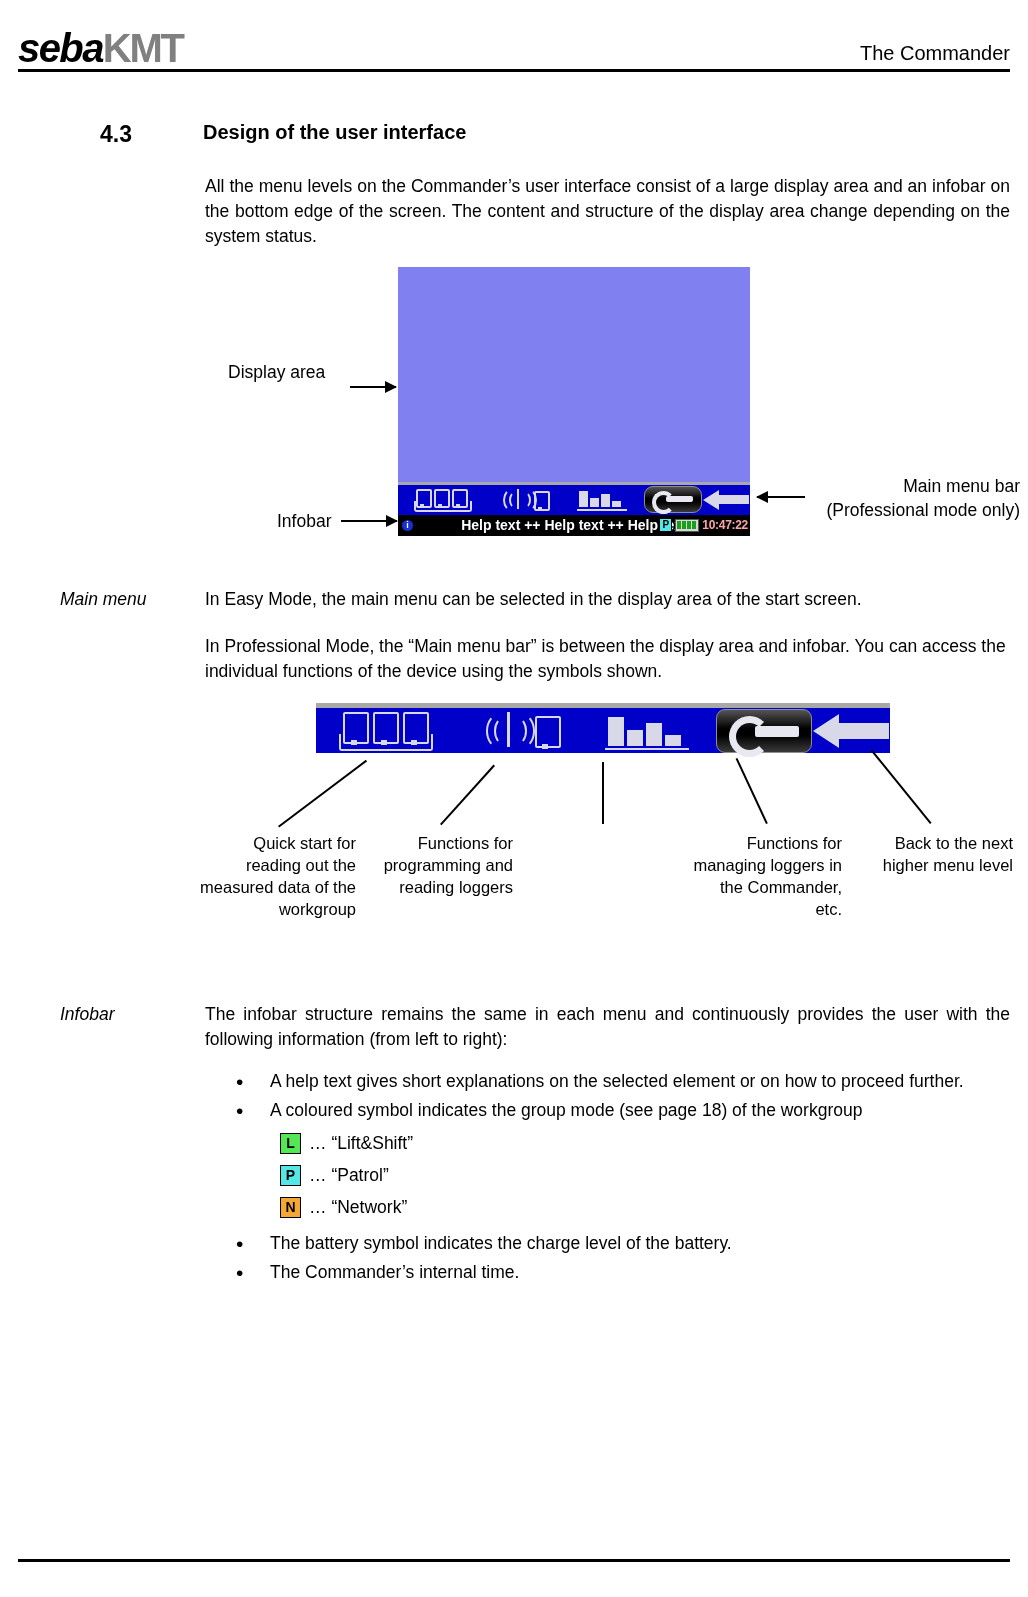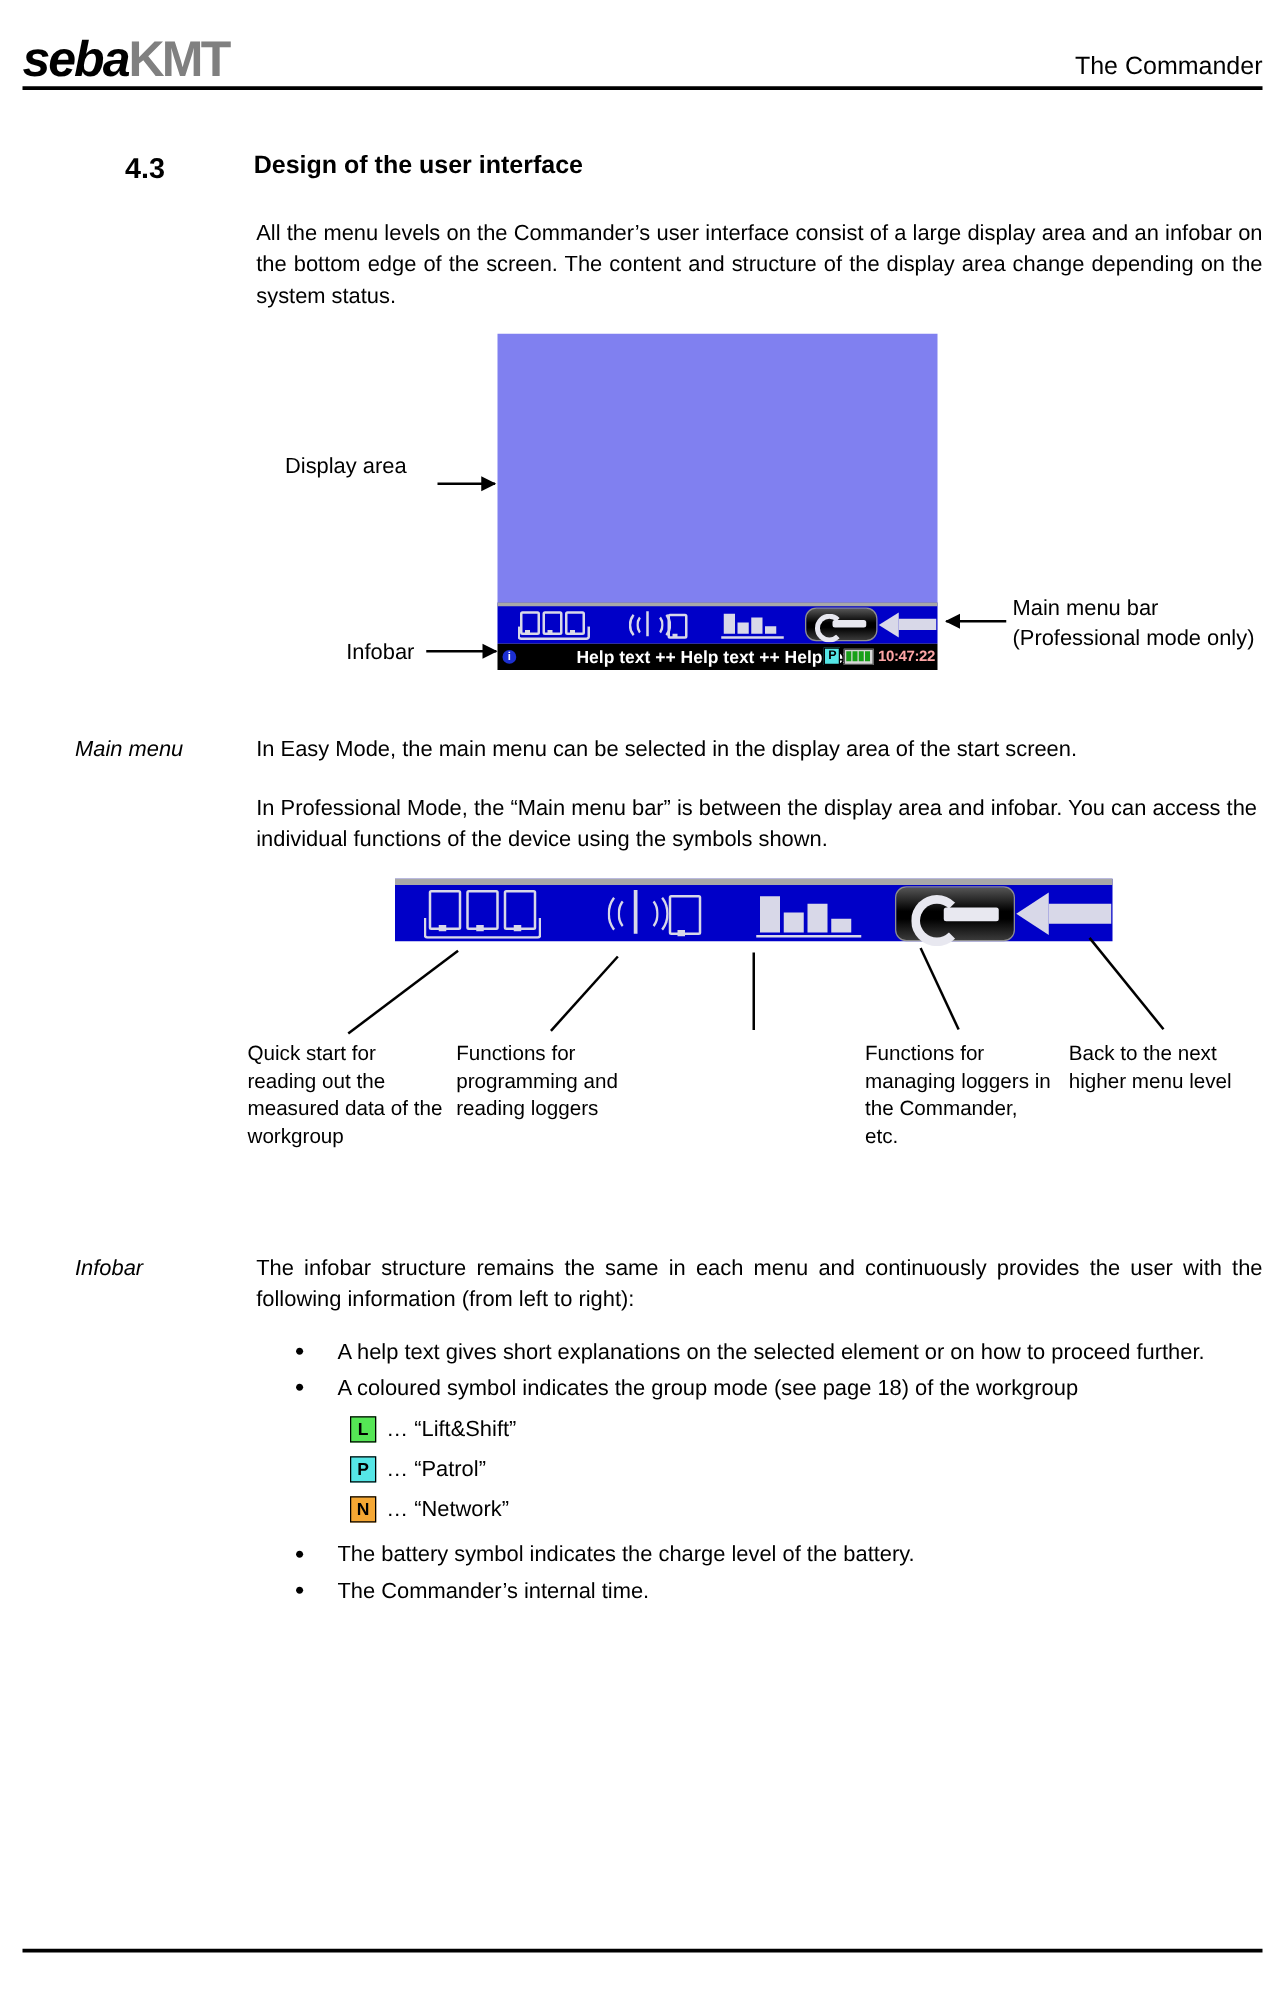--- a/index.html
+++ b/index.html
@@ -310,21 +310,21 @@
   }
 
   
   .callout {
     position: absolute;
     font-size: 17.5px;
     line-height: 24px;
   }
   #lbl-display-area { left: 228px; top: 344px; }
   #lbl-infobar { left: 277px; top: 493px; }
-  #lbl-mainmenubar { left: 810px; top: 458px; width: 210px; }
+  #lbl-mainmenubar { left: 810px; top: 458px; width: 210px; text-align: right; }
 
   .arrow-h {
     position: absolute;
     height: 2px;
     background: #000000;
   }
   .arrow-h::after {
     content: "";
     position: absolute;
     right: -1px;
@@ -362,21 +362,21 @@
     position: absolute;
     background: #000000;
     transform-origin: 0 0;
     height: 2px;
   }
 
   .cap {
     position: absolute;
     font-size: 16.5px;
     line-height: 22px;
-    text-align: left;
+    text-align: right;
   }
   #cap-1 { left: 198px; top: 816px; width: 158px; }
   #cap-2 { left: 365px; top: 816px; width: 148px; }
   #cap-3 { left: 524px; top: 816px; width: 156px; }
   #cap-4 { left: 692px; top: 816px; width: 150px; }
   #cap-5 { left: 855px; top: 816px; width: 158px; }
 
   
   .bullets {
     position: absolute;

